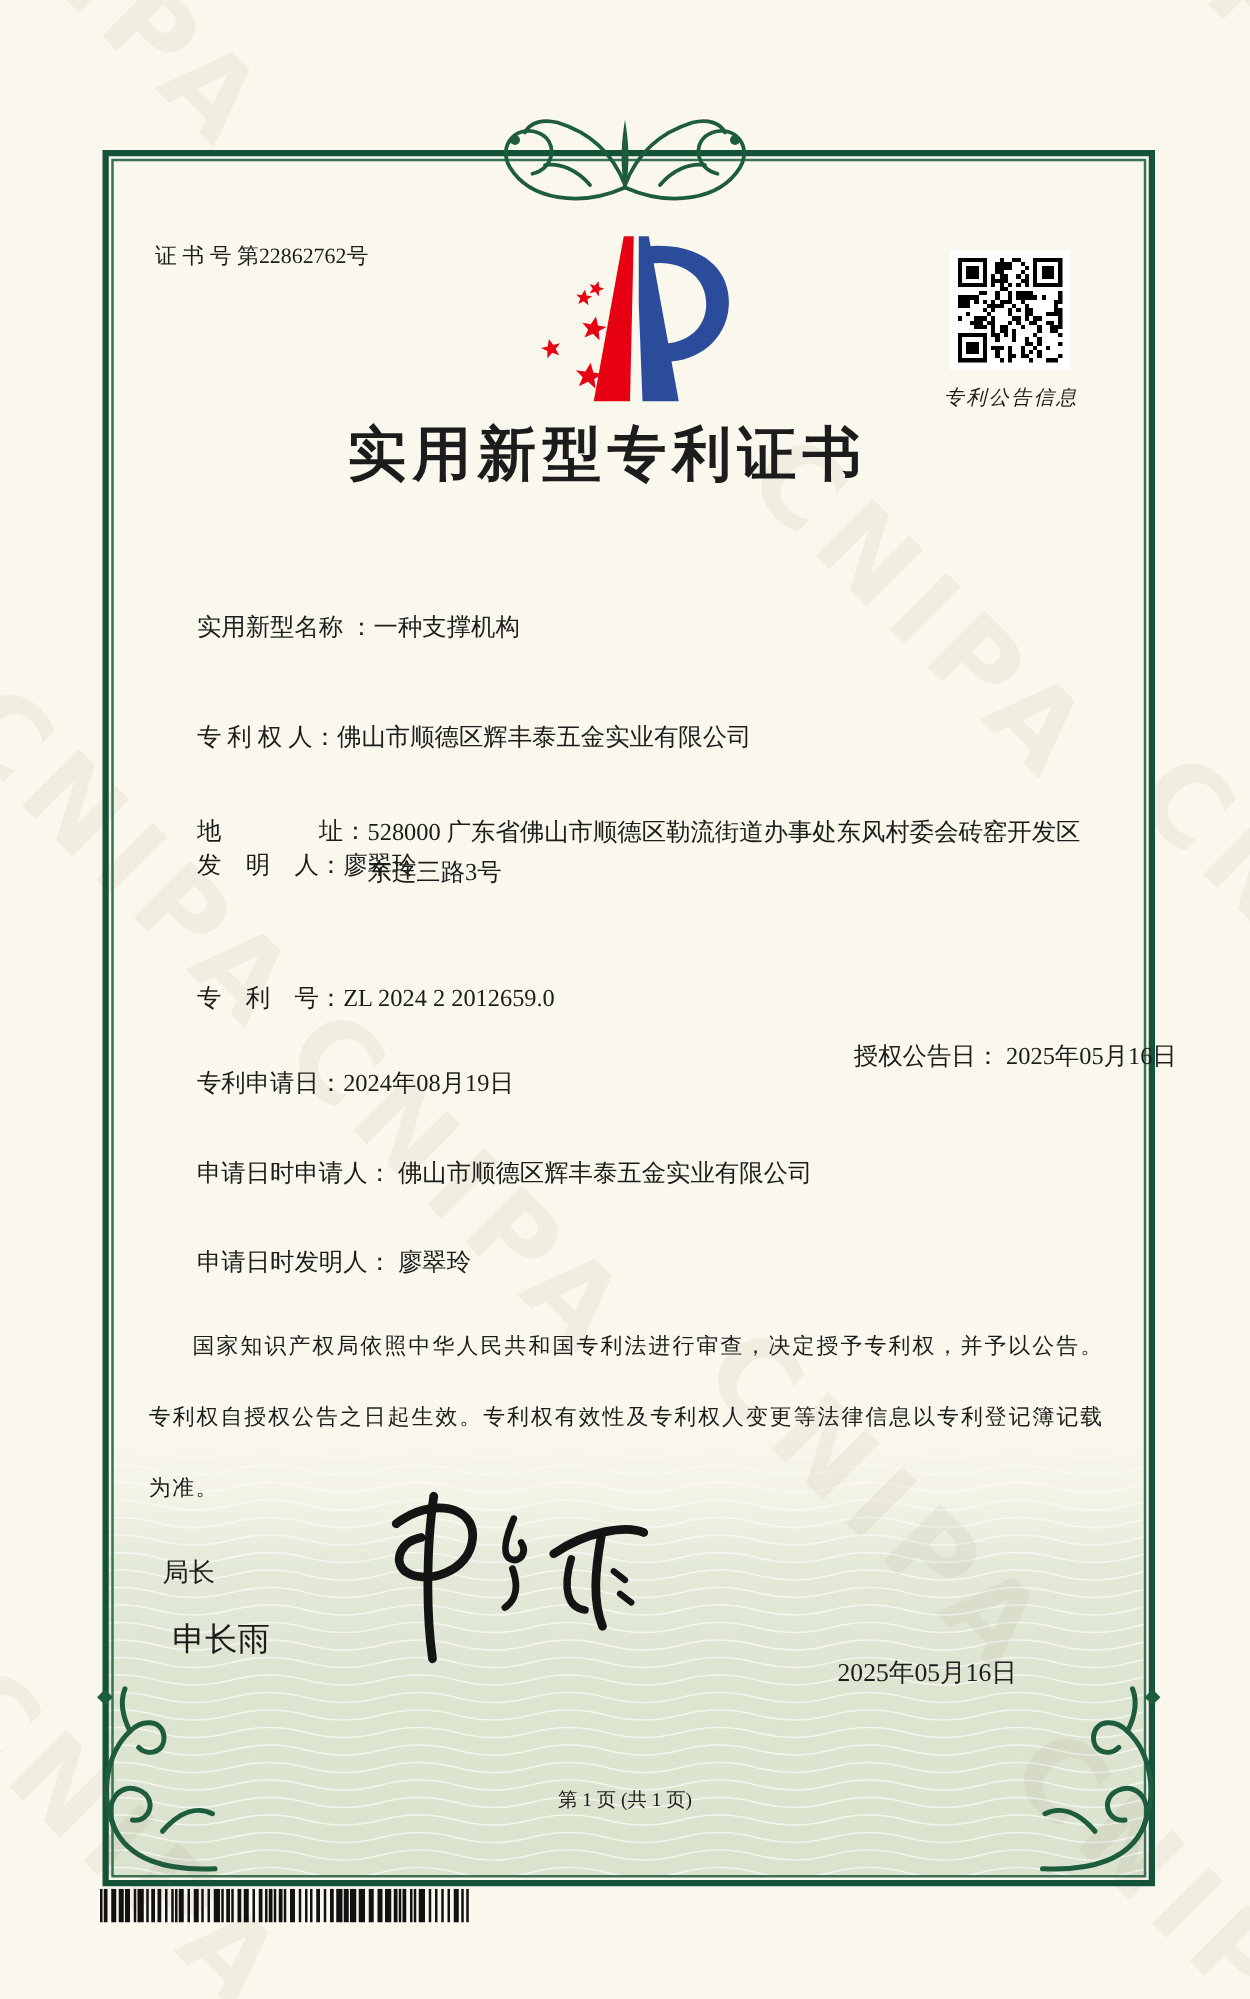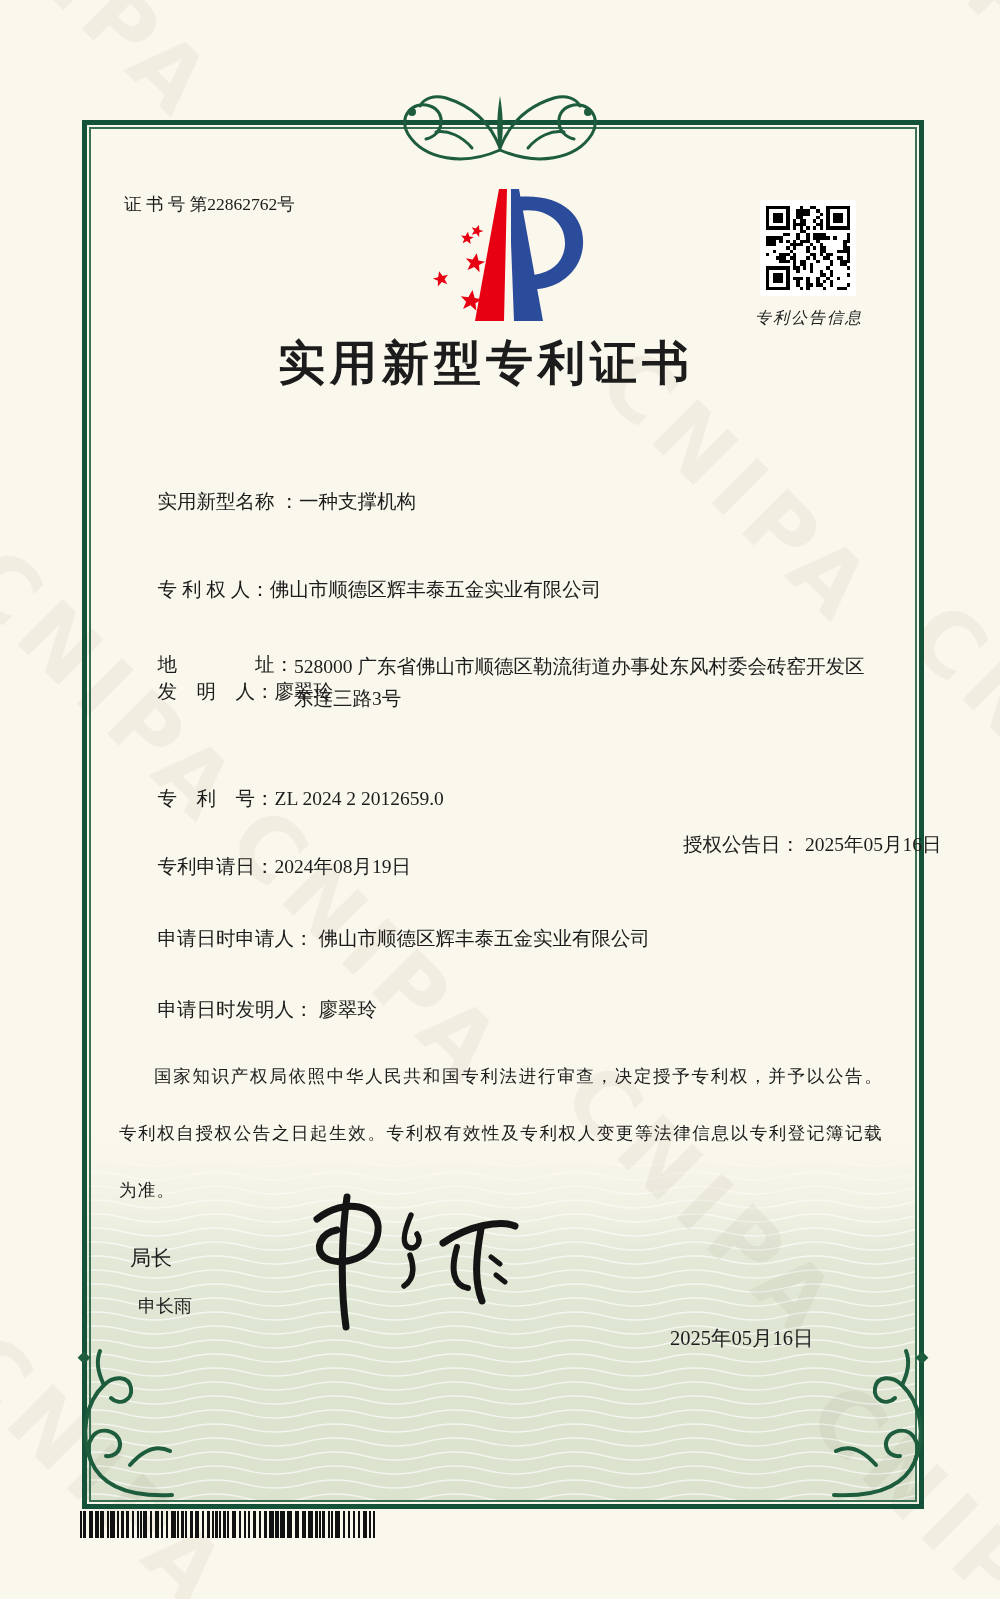--- a/index.html
+++ b/index.html
@@ -27,21 +27,21 @@
          font-size:47px;font-weight:bold;letter-spacing:5px;}
   .row{position:absolute;left:138px;font-size:19.5px;white-space:pre;}
   .f-label{white-space:pre;}
   .f-value{white-space:pre;}
   .wrapval{display:inline-block;white-space:normal;width:572px;vertical-align:top;line-height:32px;}
   .col2{position:absolute;left:545px;top:0;}
   .statement{position:absolute;left:119px;top:1048px;width:764px;font-size:17.5px;
          line-height:57px;letter-spacing:1.2px;text-indent:2em;text-align:justify;}
   .sig-title{position:absolute;left:130px;top:1244px;font-size:21px;
          font-family:Liberation Sans, sans-serif;}
-  .sig-name{position:absolute;left:138px;top:1294px;font-size:18px;
+  .sig-name{position:absolute;left:138px;top:1294px;font-size:26px;
          font-family:Liberation Sans, sans-serif;}
   .signature{position:absolute;left:285px;top:1185px;}
   .issuedate{position:absolute;left:670px;top:1324px;font-size:20.5px;}
   .pagefoot{position:absolute;left:82px;top:1430px;width:836px;text-align:center;font-size:15.5px;}
   .barcode{position:absolute;left:80px;top:1511px;}
   .orn{position:absolute;z-index:5;pointer-events:none;}
   .orn-top{left:352px;top:88px;}
   .orn-bl{left:60px;top:1345px;}
   .orn-br{left:828px;top:1345px;transform:scaleX(-1);}
 </style>
@@ -439,20 +439,21 @@
     <path d="M32,34 C60,12 96,20 93,46 C91,72 56,84 39,72 C29,63 36,48 52,45" stroke-width="7"></path>
     <path d="M126,30 C120,44 116,58 123,62 C131,66 137,57 132,49" stroke-width="5.5"></path>
     <path d="M125,70 C130,84 128,95 119,101" stroke-width="5.5"></path>
     <path d="M158,58 C184,40 216,35 230,41" stroke-width="7"></path>
     <path d="M196,44 C191,72 189,96 197,116" stroke-width="7"></path>
     <path d="M172,62 C165,86 169,101 183,103" stroke-width="6"></path>
     <path d="M206,72 l9,7 M211,90 l9,7" stroke-width="5"></path>
   </svg>
 
   <div class="issuedate">2025年05月16日</div>
+  <div class="pagefoot">第 1 页 (共 1 页)</div>
 
   <svg class="barcode" id="barcode" width="300" height="27">
       <rect x="0" y="0" width="2" height="27" fill="#111"></rect>
       <rect x="3" y="0" width="3" height="27" fill="#111"></rect>
       <rect x="9" y="0" width="4" height="27" fill="#111"></rect>
       <rect x="15" y="0" width="4" height="27" fill="#111"></rect>
       <rect x="20" y="0" width="4" height="27" fill="#111"></rect>
       <rect x="27" y="0" width="2" height="27" fill="#111"></rect>
       <rect x="30" y="0" width="5" height="27" fill="#111"></rect>
       <rect x="37" y="0" width="2" height="27" fill="#111"></rect>

